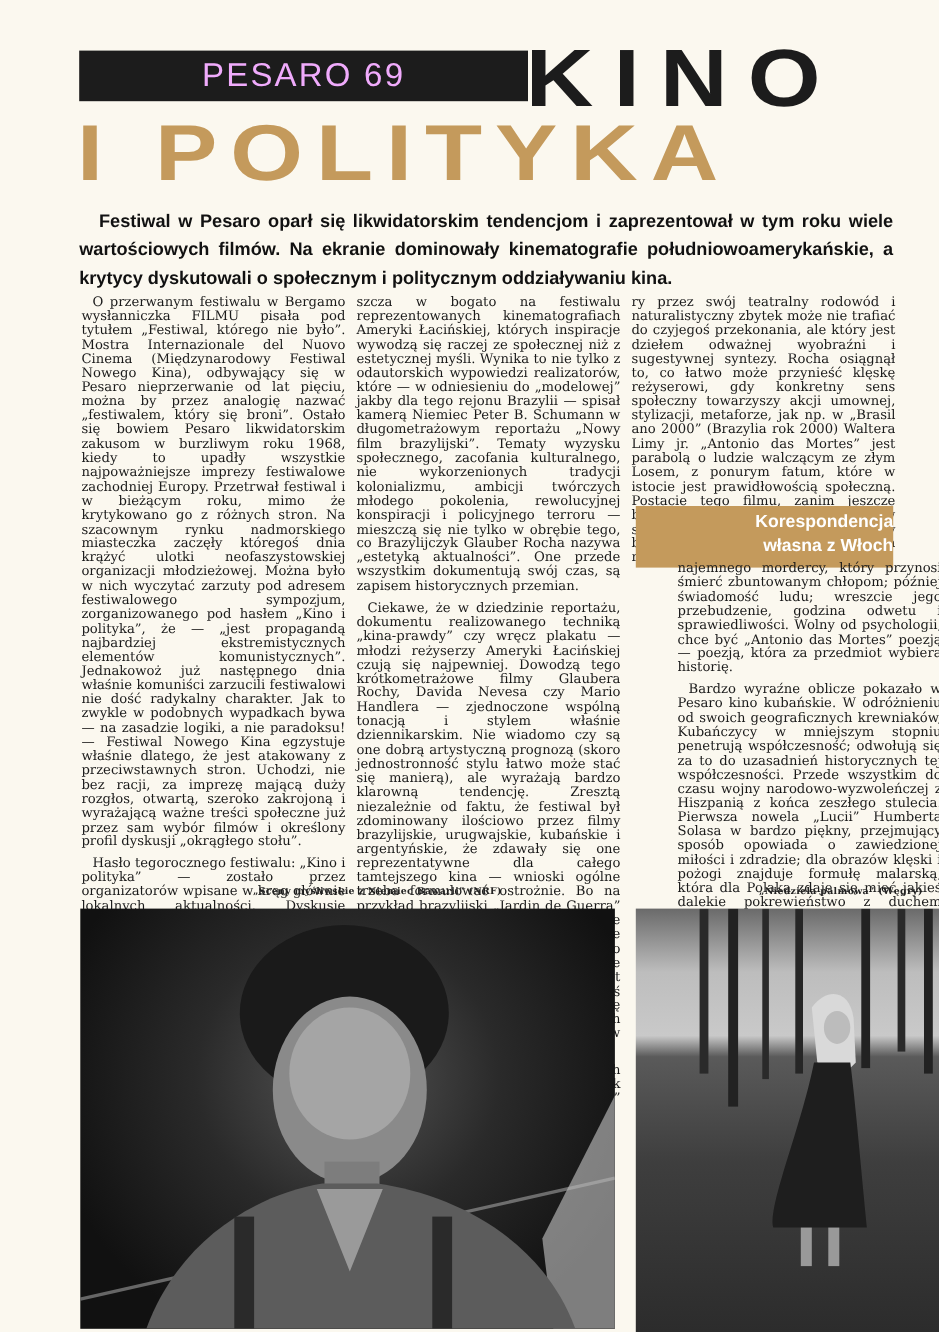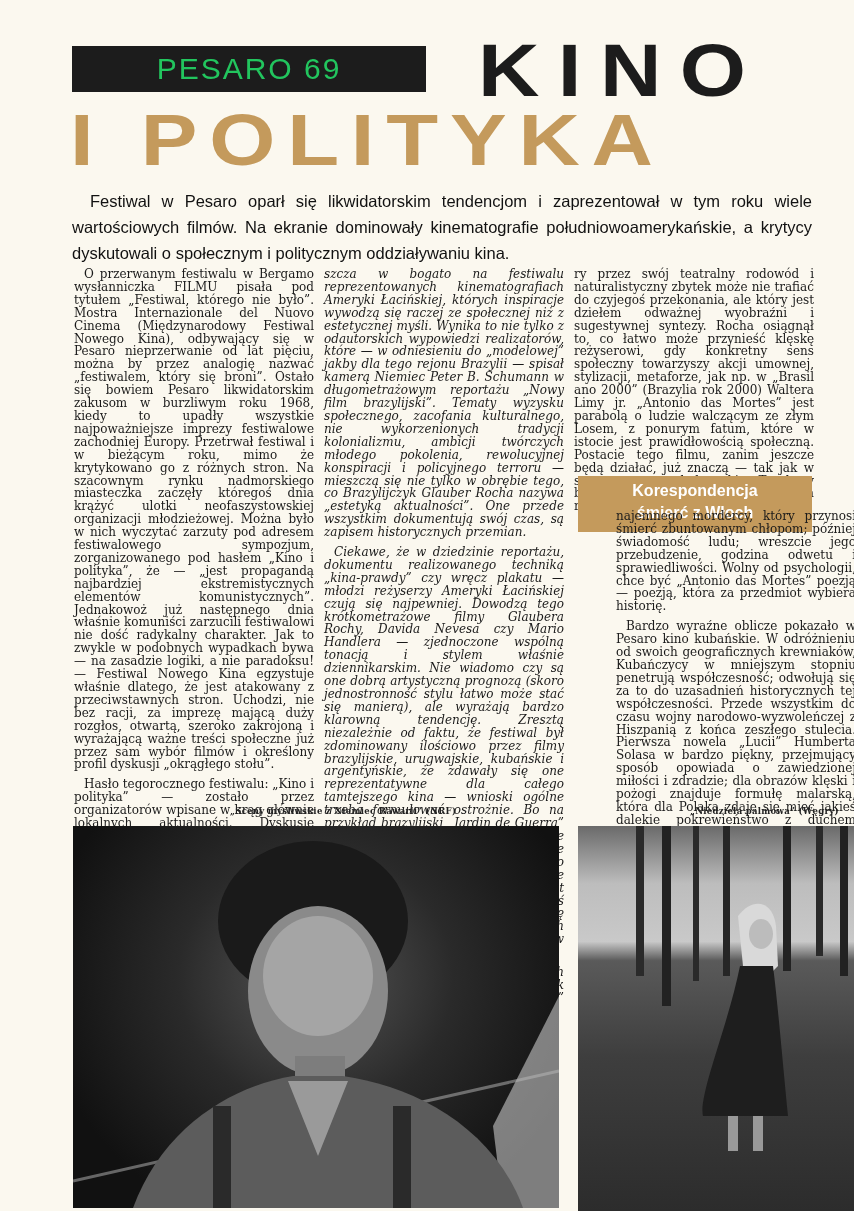--- a/index.html
+++ b/index.html
@@ -4,62 +4,61 @@
 <style>
   html, body { margin: 0; padding: 0; }
   body {
     width: 854px; height: 1211px; overflow: hidden;
     background: #fbf8ef;
     position: relative;
     font-family: "DejaVu Serif", serif;
     color: #1a1a1a;
   }
   .header-bar {
-    position: absolute; left: 72px; top: 46px; width: 354px; height: 46px;
-    background: #1c1c1c; color: #22c55e;
+    position: absolute; left: 72px; top: 46px; width: 408px; height: 46px;
+    background: #1c1c1c; color: #f0abfc;
     font-family: "Liberation Sans", sans-serif; font-size: 30px;
     letter-spacing: 2px; line-height: 46px; text-align: center;
   }
   .title-kino {
     position: absolute; left: 478px; top: 36px; width: 336px; height: 70px;
     font-family: "Liberation Sans", sans-serif; font-weight: bold;
     font-size: 74px; line-height: 70px; letter-spacing: 16px;
     color: #1c1c1c; transform: scaleX(1.15); transform-origin: left;
   }
   .title-polityka {
     position: absolute; left: 70px; top: 108px; width: 760px; height: 64px;
     font-family: "Liberation Sans", sans-serif; font-weight: bold;
     font-size: 72px; line-height: 64px; letter-spacing: 10px;
     color: #c49a5c; transform: scaleX(1.18); transform-origin: left;
     white-space: nowrap;
   }
   .lead {
     position: absolute; left: 72px; top: 188px; width: 740px;
-    font-family: "Liberation Sans", sans-serif; font-weight: normal;
+    font-family: "Liberation Sans", sans-serif; font-weight: bold;
     font-size: 16.5px; line-height: 26px; text-align: justify;
     text-indent: 18px; color: #111;
   }
   .col {
     position: absolute; top: 268px; width: 240px;
     font-size: 12px; line-height: 12.9px; text-align: justify;
     hyphens: manual;
   }
   .col p { margin: 0 0 7px 0; text-indent: 10px; }
   .col p.cont { text-indent: 0; }
   .col1 { left: 74px; }
-  .col2 { left: 324px; font-style: italic; }
+  .col2 { left: 324px; }
   .col3 { left: 574px; }
   .col3b { top: 510px; margin-left: 42px; }
   .box {
     position: absolute; left: 578px; top: 460px; width: 234px; height: 52px;
     background: #c49a5c; color: #fff;
     font-family: "Liberation Sans", sans-serif; font-weight: bold;
-    font-size: 16px; line-height: 22px; text-align: center;
+    font-size: 16px; line-height: 22px; text-align: right;
     padding-top: 4px;
-    margin-top: 16px;
   }
   .caption {
     position: absolute; font-size: 8.5px; font-weight: bold;
     letter-spacing: 0.3px; color: #222;
   }
   .cap1 { left: 230px; top: 806px; }
   .cap2 { left: 690px; top: 806px; }
   .photo {
     position: absolute; overflow: hidden;
   }
@@ -93,21 +92,21 @@
   <p>Ciekawe, że w dziedzinie reportażu, dokumentu realizowanego techniką „kina-prawdy” czy wręcz plakatu — młodzi reżyserzy Ameryki Łacińskiej czują się najpewniej. Dowodzą tego krótkometrażowe filmy Glaubera Rochy, Davida Nevesa czy Mario Handlera — zjednoczone wspólną tonacją i stylem właśnie dziennikarskim. Nie wiadomo czy są one dobrą artystyczną prognozą (skoro jednostronność stylu łatwo może stać się manierą), ale wyrażają bardzo klarowną tendencję. Zresztą niezależnie od faktu, że festiwal był zdominowany ilościowo przez filmy brazylijskie, urugwajskie, kubańskie i argentyńskie, że zdawały się one reprezentatywne dla całego tamtejszego kina — wnioski ogólne trzeba formułować ostrożnie. Bo na przykład brazylijski „Jardin de Guerra” (Ogród wojny) Neville Duarte D'Almeida, realizowany pozornie według tego samego kronikarskiego schematu co liczne dokumenty, daje ciekawy i dramatyczny portret „rewolucjonisty mimo woli”, kogoś zagarniętego przez politykę przypadkiem i dokonującego swoich wyborów na obcych terenach, w nieznanym języku.</p>
   <p>Na tle obrazów werystycznych wyróżnia się film tak oryginalny, jak słynny już „Antonio das Mortes” Glaubera Rochy. Utwór, któ-</p>
 </div>
 
 <div class="col col3">
   <p class="cont">ry przez swój teatralny rodowód i naturalistyczny zbytek może nie trafiać do czyjegoś przekonania, ale który jest dziełem odważnej wyobraźni i sugestywnej syntezy. Rocha osiągnął to, co łatwo może przynieść klęskę reżyserowi, gdy konkretny sens społeczny towarzyszy akcji umownej, stylizacji, metaforze, jak np. w „Brasil ano 2000” (Brazylia rok 2000) Waltera Limy jr. „Antonio das Mortes” jest parabolą o ludzie walczącym ze złym Losem, z ponurym fatum, które w istocie jest prawidłowością społeczną. Postacie tego filmu, zanim jeszcze będą działać, już znaczą — tak jak w starym teatrze rybałtowskim. Tytułowy bohater to najpierw tylko uzbrojona ręka</p>
 </div>
 
 <div class="box">
   <div>Korespondencja</div>
-  <div>śmierć z Włoch</div>
+  <div>własna z Włoch</div>
 </div>
 
 <div class="col col3 col3b">
   <p class="cont">najemnego mordercy, który przynosi śmierć zbuntowanym chłopom; później świadomość ludu; wreszcie jego przebudzenie, godzina odwetu i sprawiedliwości. Wolny od psychologii, chce być „Antonio das Mortes” poezją — poezją, która za przedmiot wybiera historię.</p>
   <p>Bardzo wyraźne oblicze pokazało w Pesaro kino kubańskie. W odróżnieniu od swoich geograficznych krewniaków, Kubańczycy w mniejszym stopniu penetrują współczesność; odwołują się za to do uzasadnień historycznych tej współczesności. Przede wszystkim do czasu wojny narodowo-wyzwoleńczej z Hiszpanią z końca zeszłego stulecia. Pierwsza nowela „Lucii” Humberta Solasa w bardzo piękny, przejmujący sposób opowiada o zawiedzionej miłości i zdradzie; dla obrazów klęski i pożogi znajduje formułę malarską, która dla Polaka zdaje się mieć jakieś dalekie pokrewieństwo z duchem „straceńczym” obrazów Artura Grottgera. Z jednej strony panuje w tych kubańskich filmach klimat niepewności, zagrożenia, z drugiej — olbrzy-</p>
 </div>
 
 <div class="caption cap1">„Sceny myśliwskie z Niemiec Bawarii” (NRF)</div>
 <div class="caption cap2">„Niedziela palmowa” (Węgry)</div>
 

